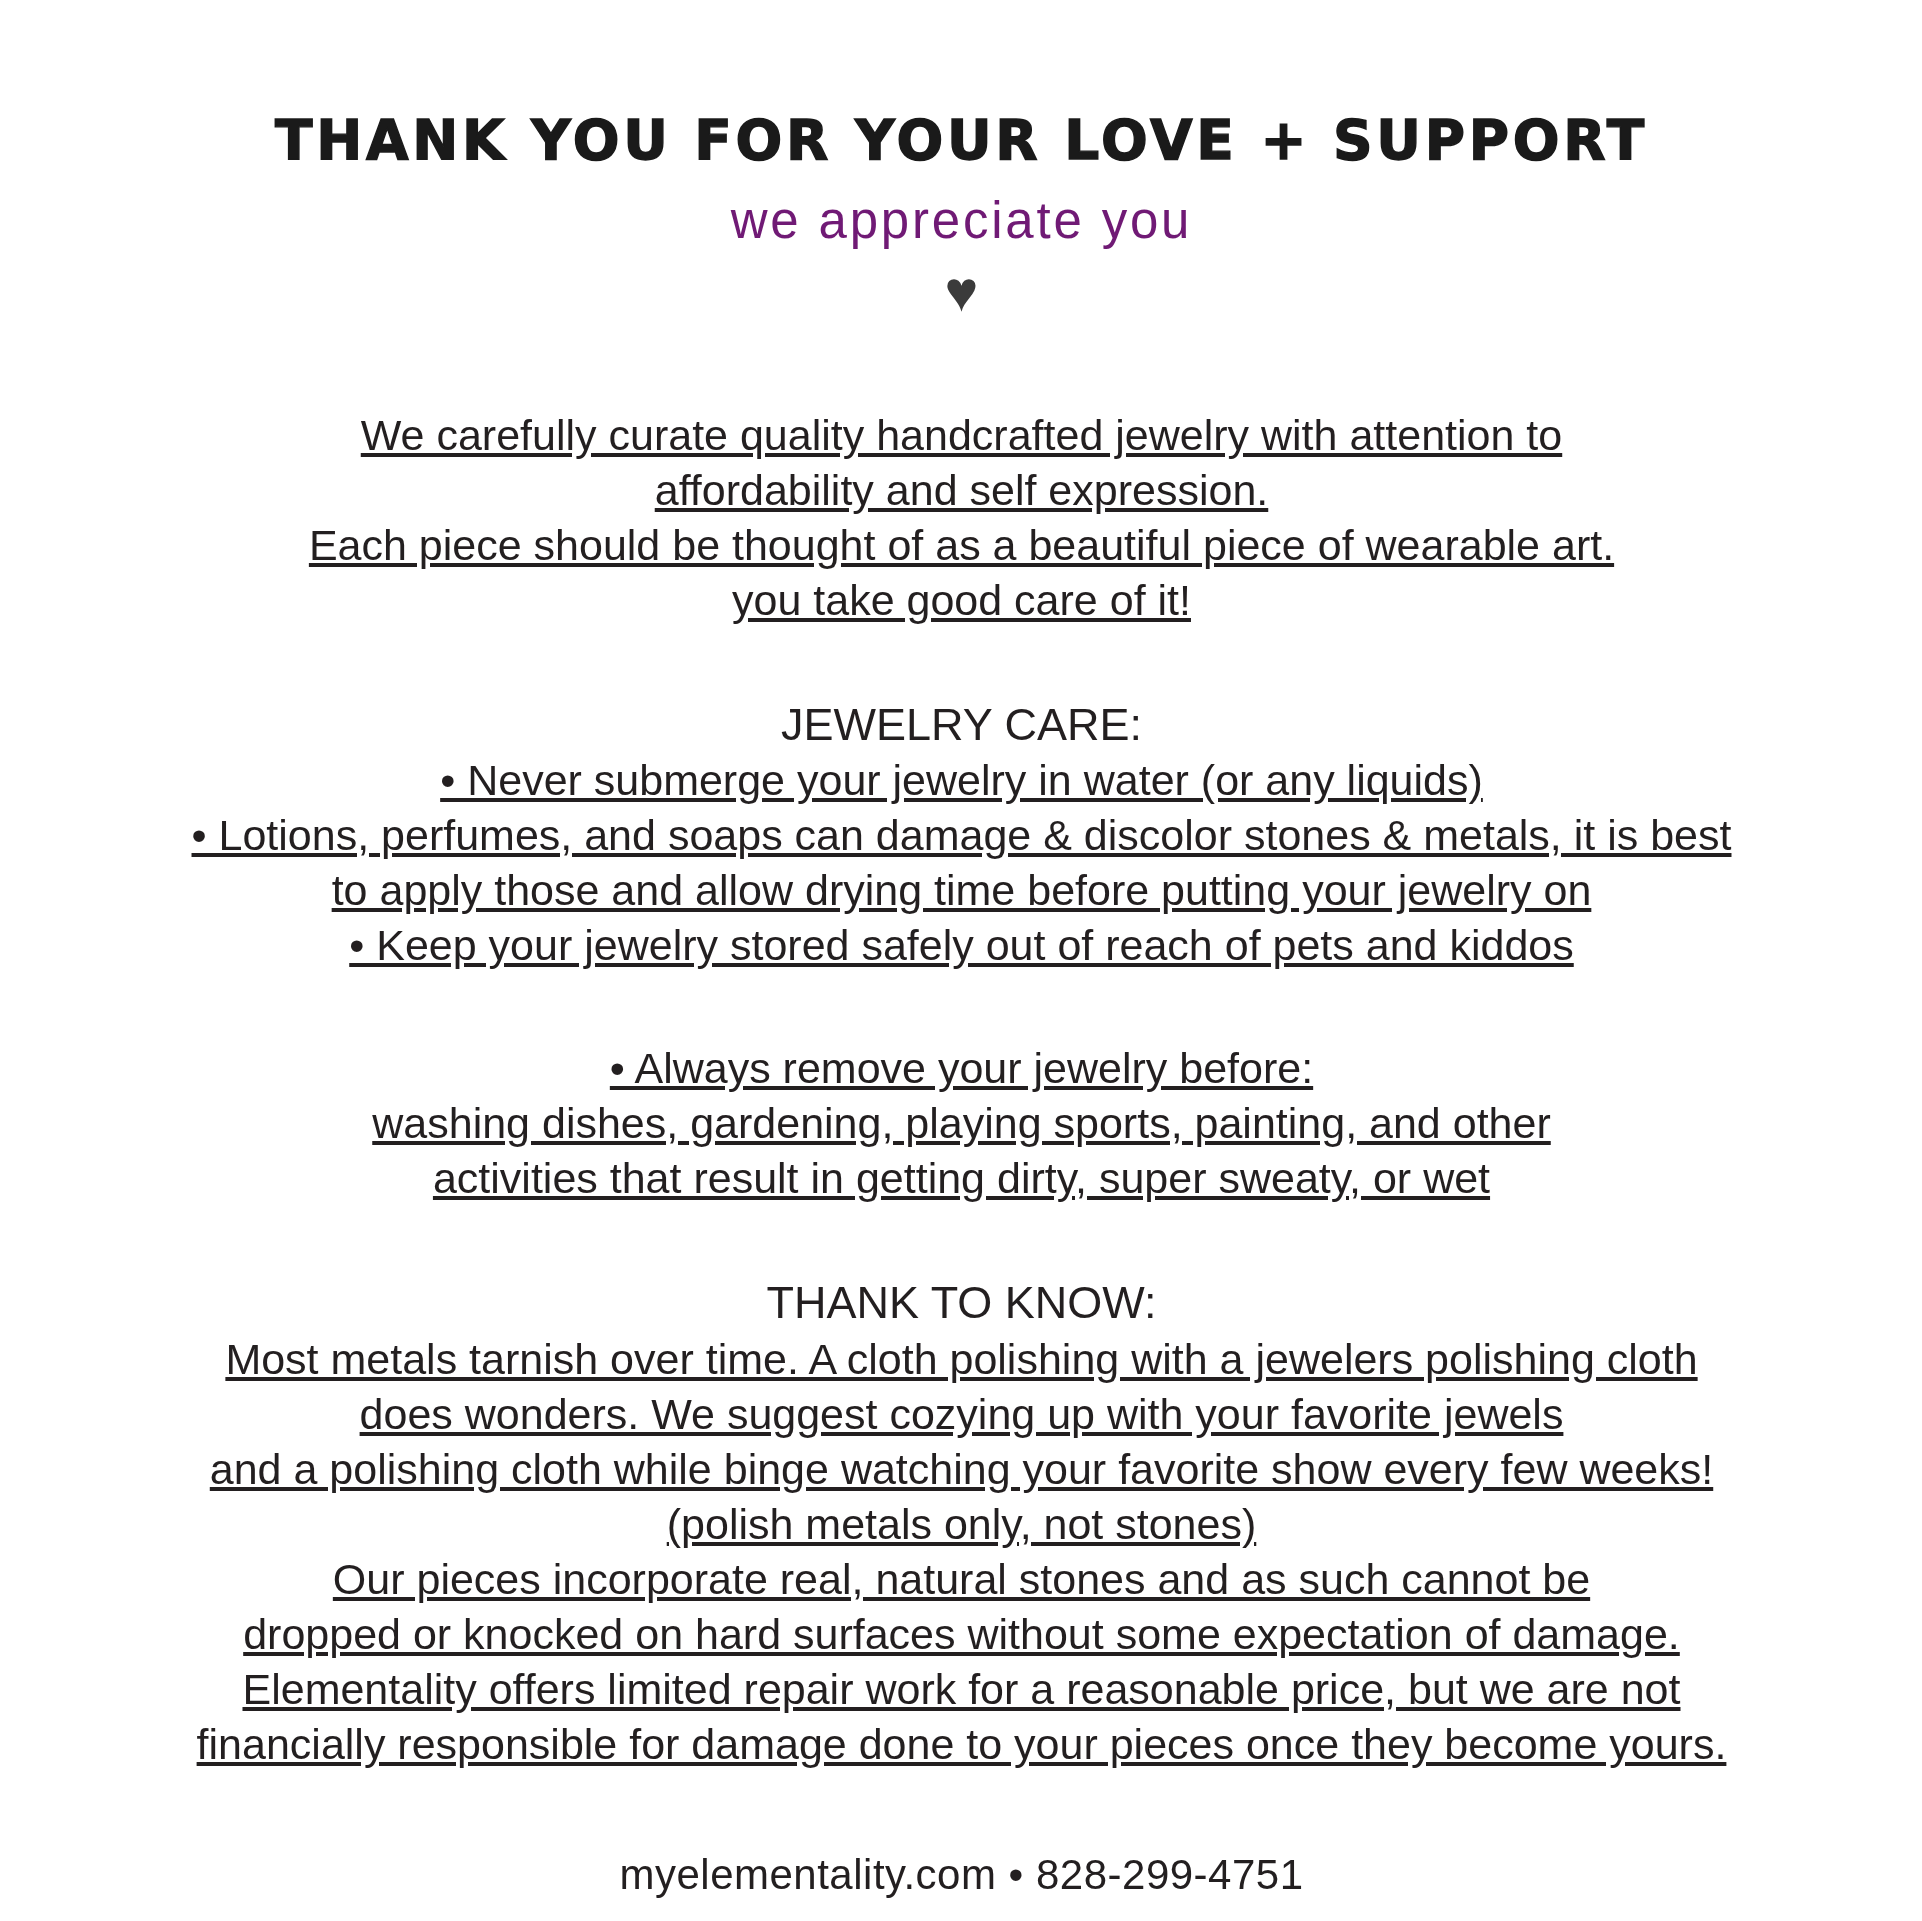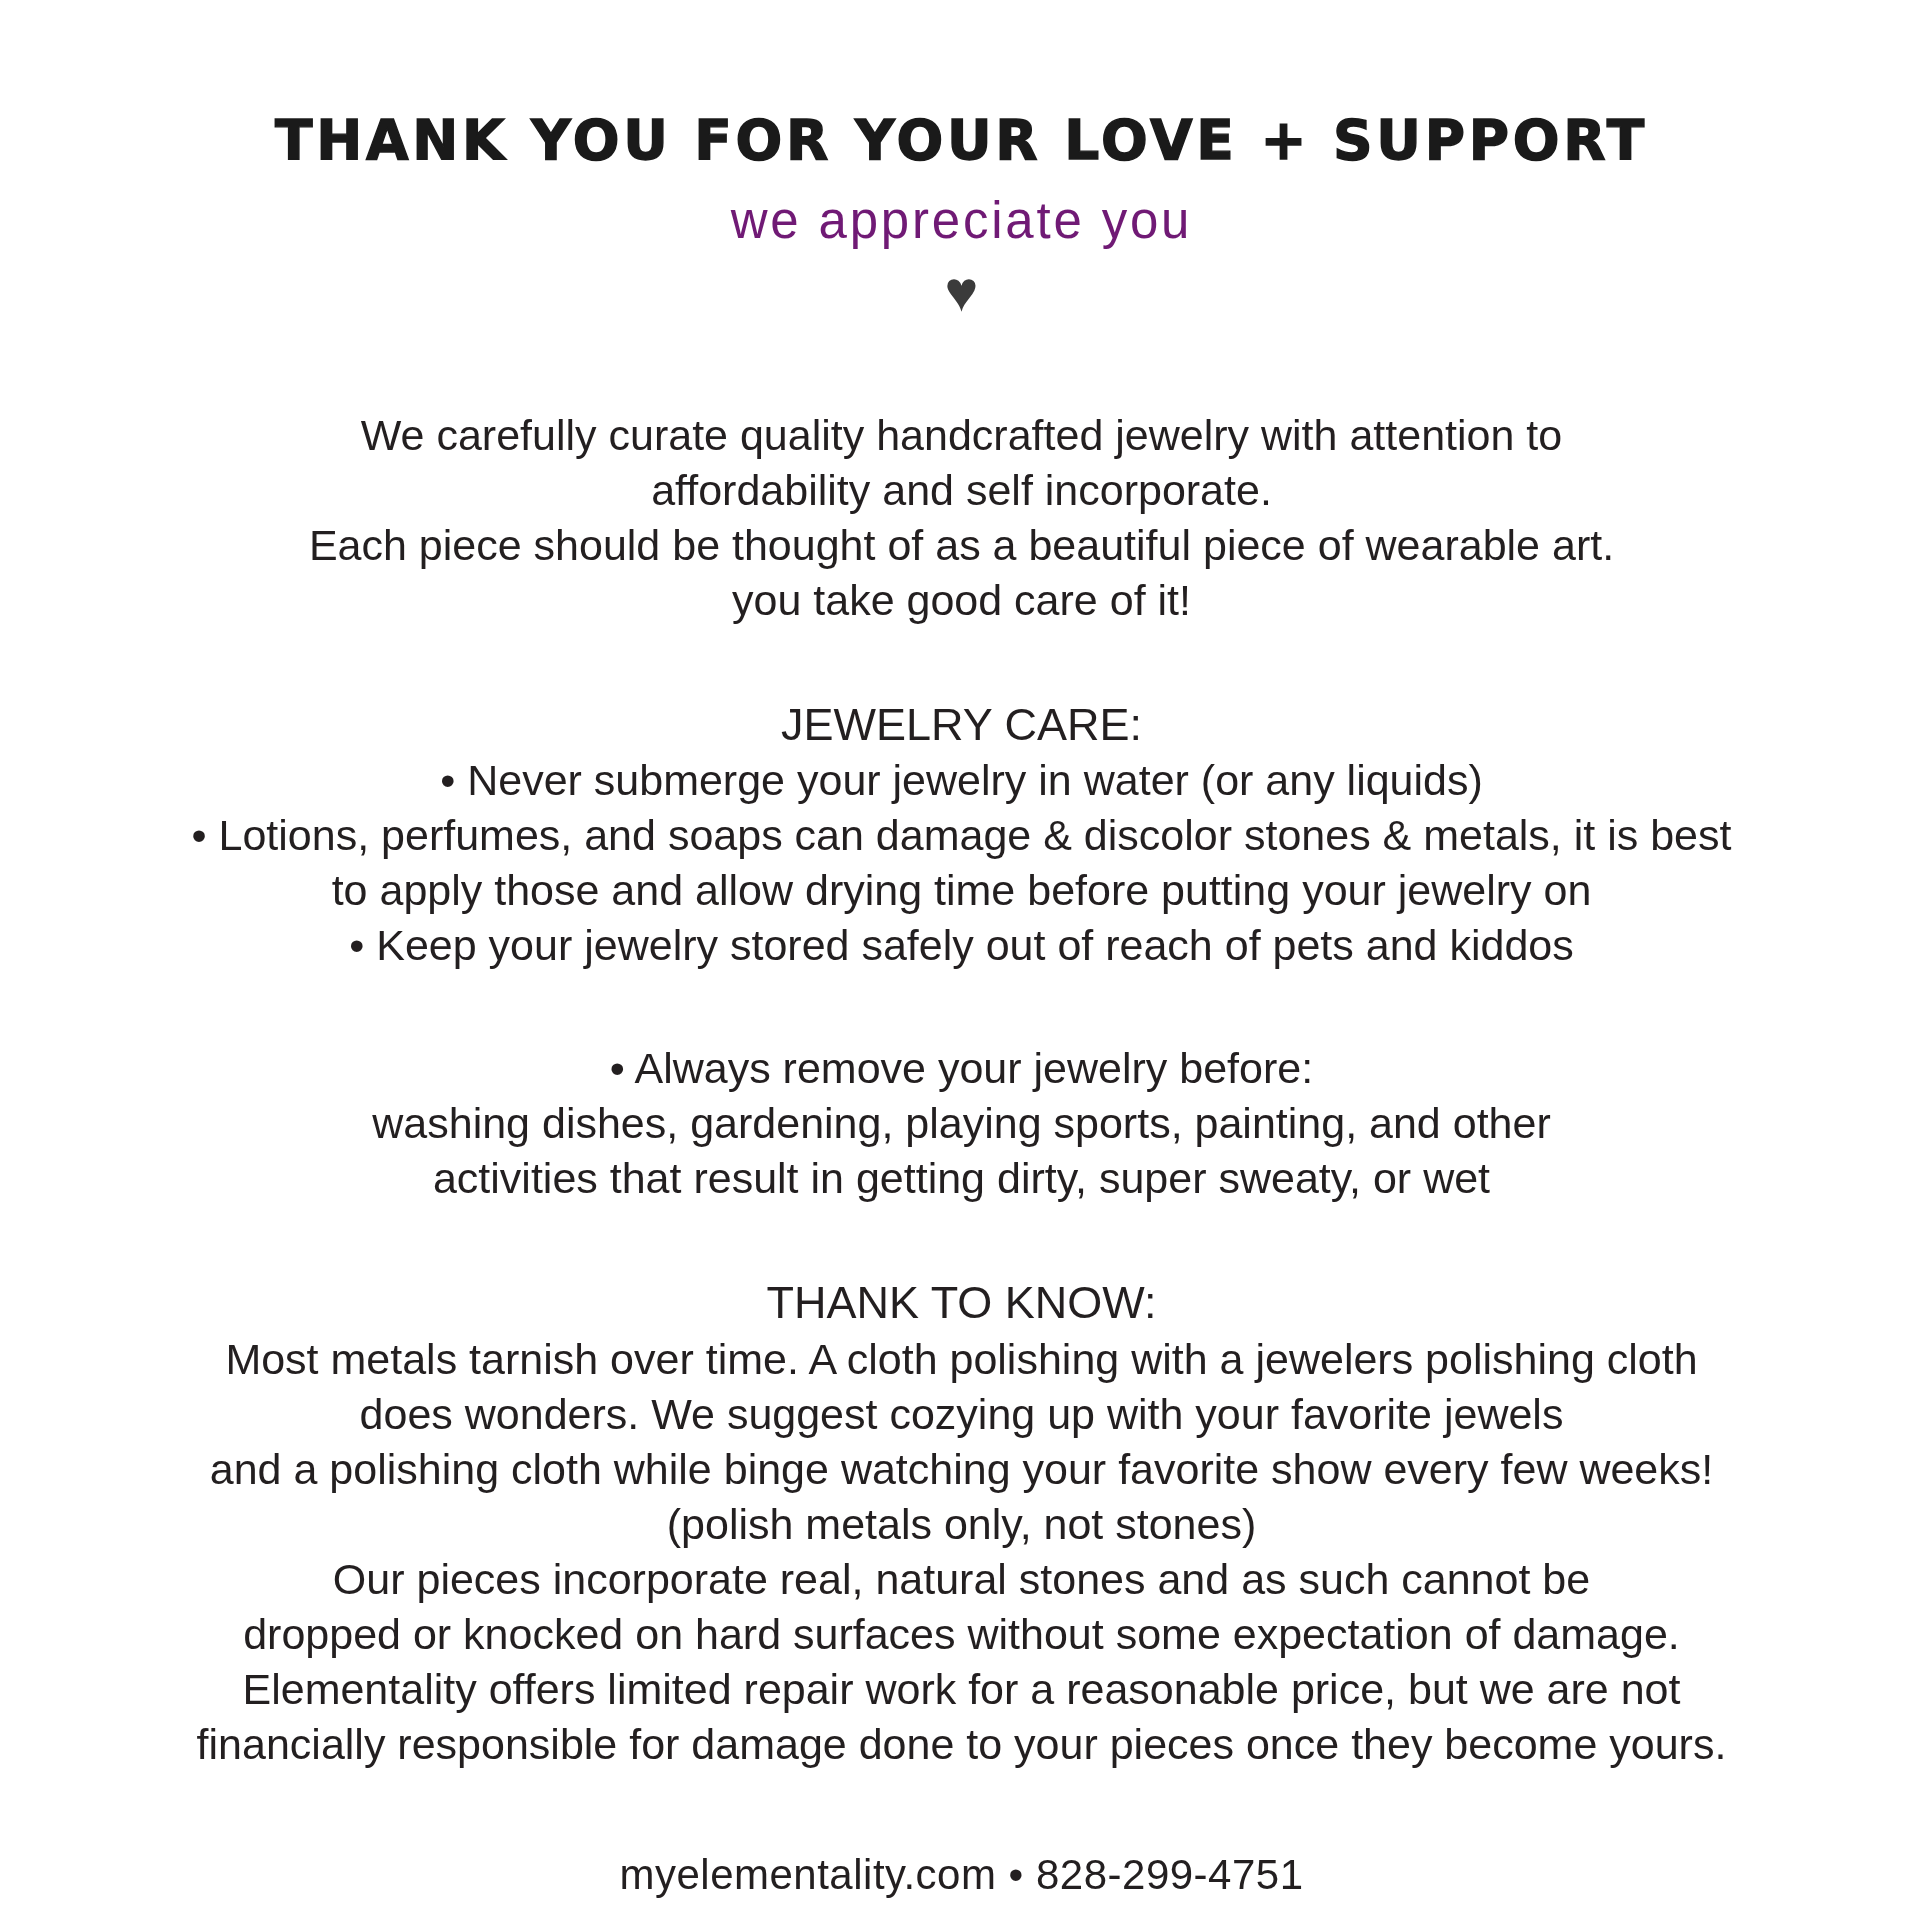--- a/index.html
+++ b/index.html
@@ -66,39 +66,39 @@
     line-height: 1.28;
     margin: 0;
   }
   .footer {
     margin-top: 79px;
     text-align: center;
     font-size: 42px;
     letter-spacing: 0.5px;
     color: #231f20;
   }
-  .line { display: block; }
+  .line { display: block; text-decoration: underline; }
 </style>
 </head>
 <body>
 
 <div class="card">
 
   <div class="headline">THANK YOU FOR YOUR LOVE + SUPPORT</div>
   <div class="subhead">we  appreciate  you</div>
   <div class="heart">♥</div>
 
   <div class="body-block">
 
     <div>
       <p class="para">
           <span class="line">We carefully curate quality handcrafted jewelry with attention to</span>
         </p>
       <p class="para">
-          <span class="line">affordability and self incorporate.</span>
+          <span class="line">affordability and self expression.</span>
         </p>
       <p class="para">
           <span class="line">Each piece should be thought of as a beautiful piece of wearable art.</span>
         </p>
       <p class="para">
           <span class="line">you take good care of it!</span>
         </p>
     </div>
 
     <div class="gap-large"></div>

